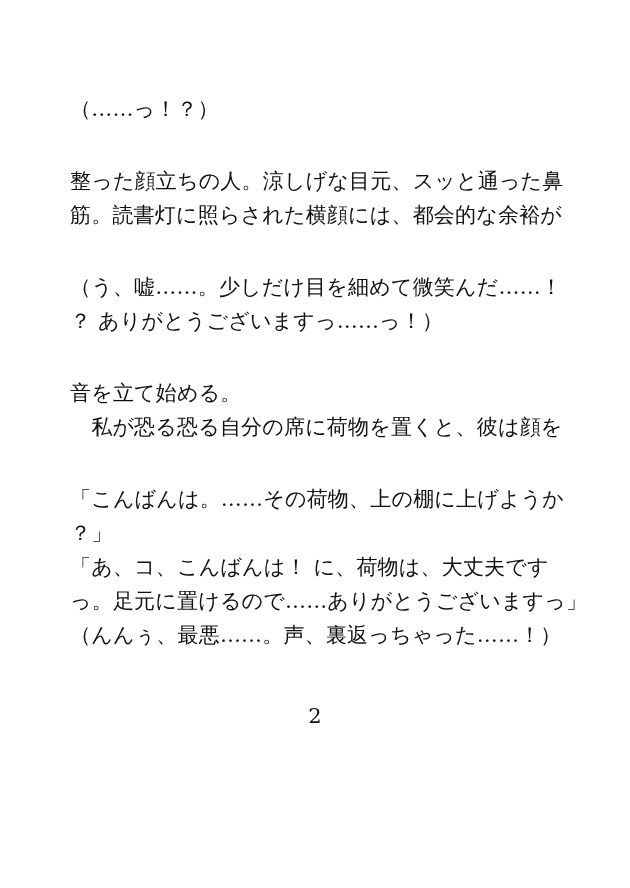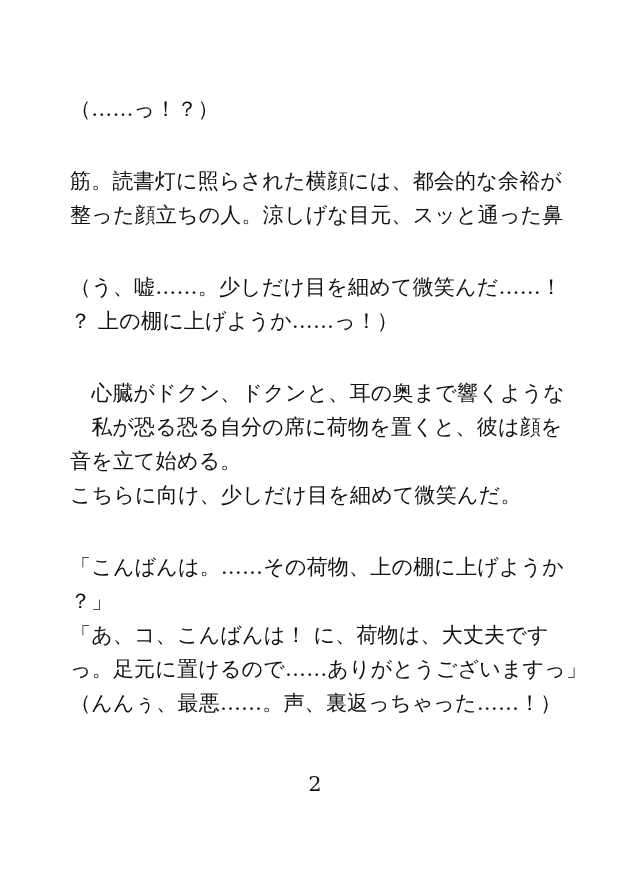--- a/index.html
+++ b/index.html
@@ -36,30 +36,28 @@
     line-height:34px;
   }
 </style>
 </head>
 <body>
 
 <div class="page">
   <div class="text-block">
     <div class="line">（……っ！？）</div>
     <div class="line blank"></div>
+    <div class="line">整った顔立ちの人。涼しげな目元、スッと通った鼻</div>
     <div class="line">筋。読書灯に照らされた横顔には、都会的な余裕が</div>
-    <div class="line">整った顔立ちの人。涼しげな目元、スッと通った鼻</div>
     <div class="line blank"></div>
     <div class="line">（う、嘘……。少しだけ目を細めて微笑んだ……！</div>
-    <div class="line">？ 上の棚に上げようか……っ！）</div>
+    <div class="line">？ ありがとうございますっ……っ！）</div>
     <div class="line blank"></div>
-    <div class="line">　心臓がドクン、ドクンと、耳の奥まで響くような</div>
+    <div class="line">音を立て始める。</div>
     <div class="line">　私が恐る恐る自分の席に荷物を置くと、彼は顔を</div>
-    <div class="line">音を立て始める。</div>
-    <div class="line">こちらに向け、少しだけ目を細めて微笑んだ。</div>
     <div class="line blank"></div>
     <div class="line">「こんばんは。……その荷物、上の棚に上げようか</div>
     <div class="line">？」</div>
     <div class="line">「あ、コ、こんばんは！ に、荷物は、大丈夫です</div>
     <div class="line">っ。足元に置けるので……ありがとうございますっ」</div>
     <div class="line">（んんぅ、最悪……。声、裏返っちゃった……！）</div>
   </div>
   <div class="footer">2</div>
 </div>
 

